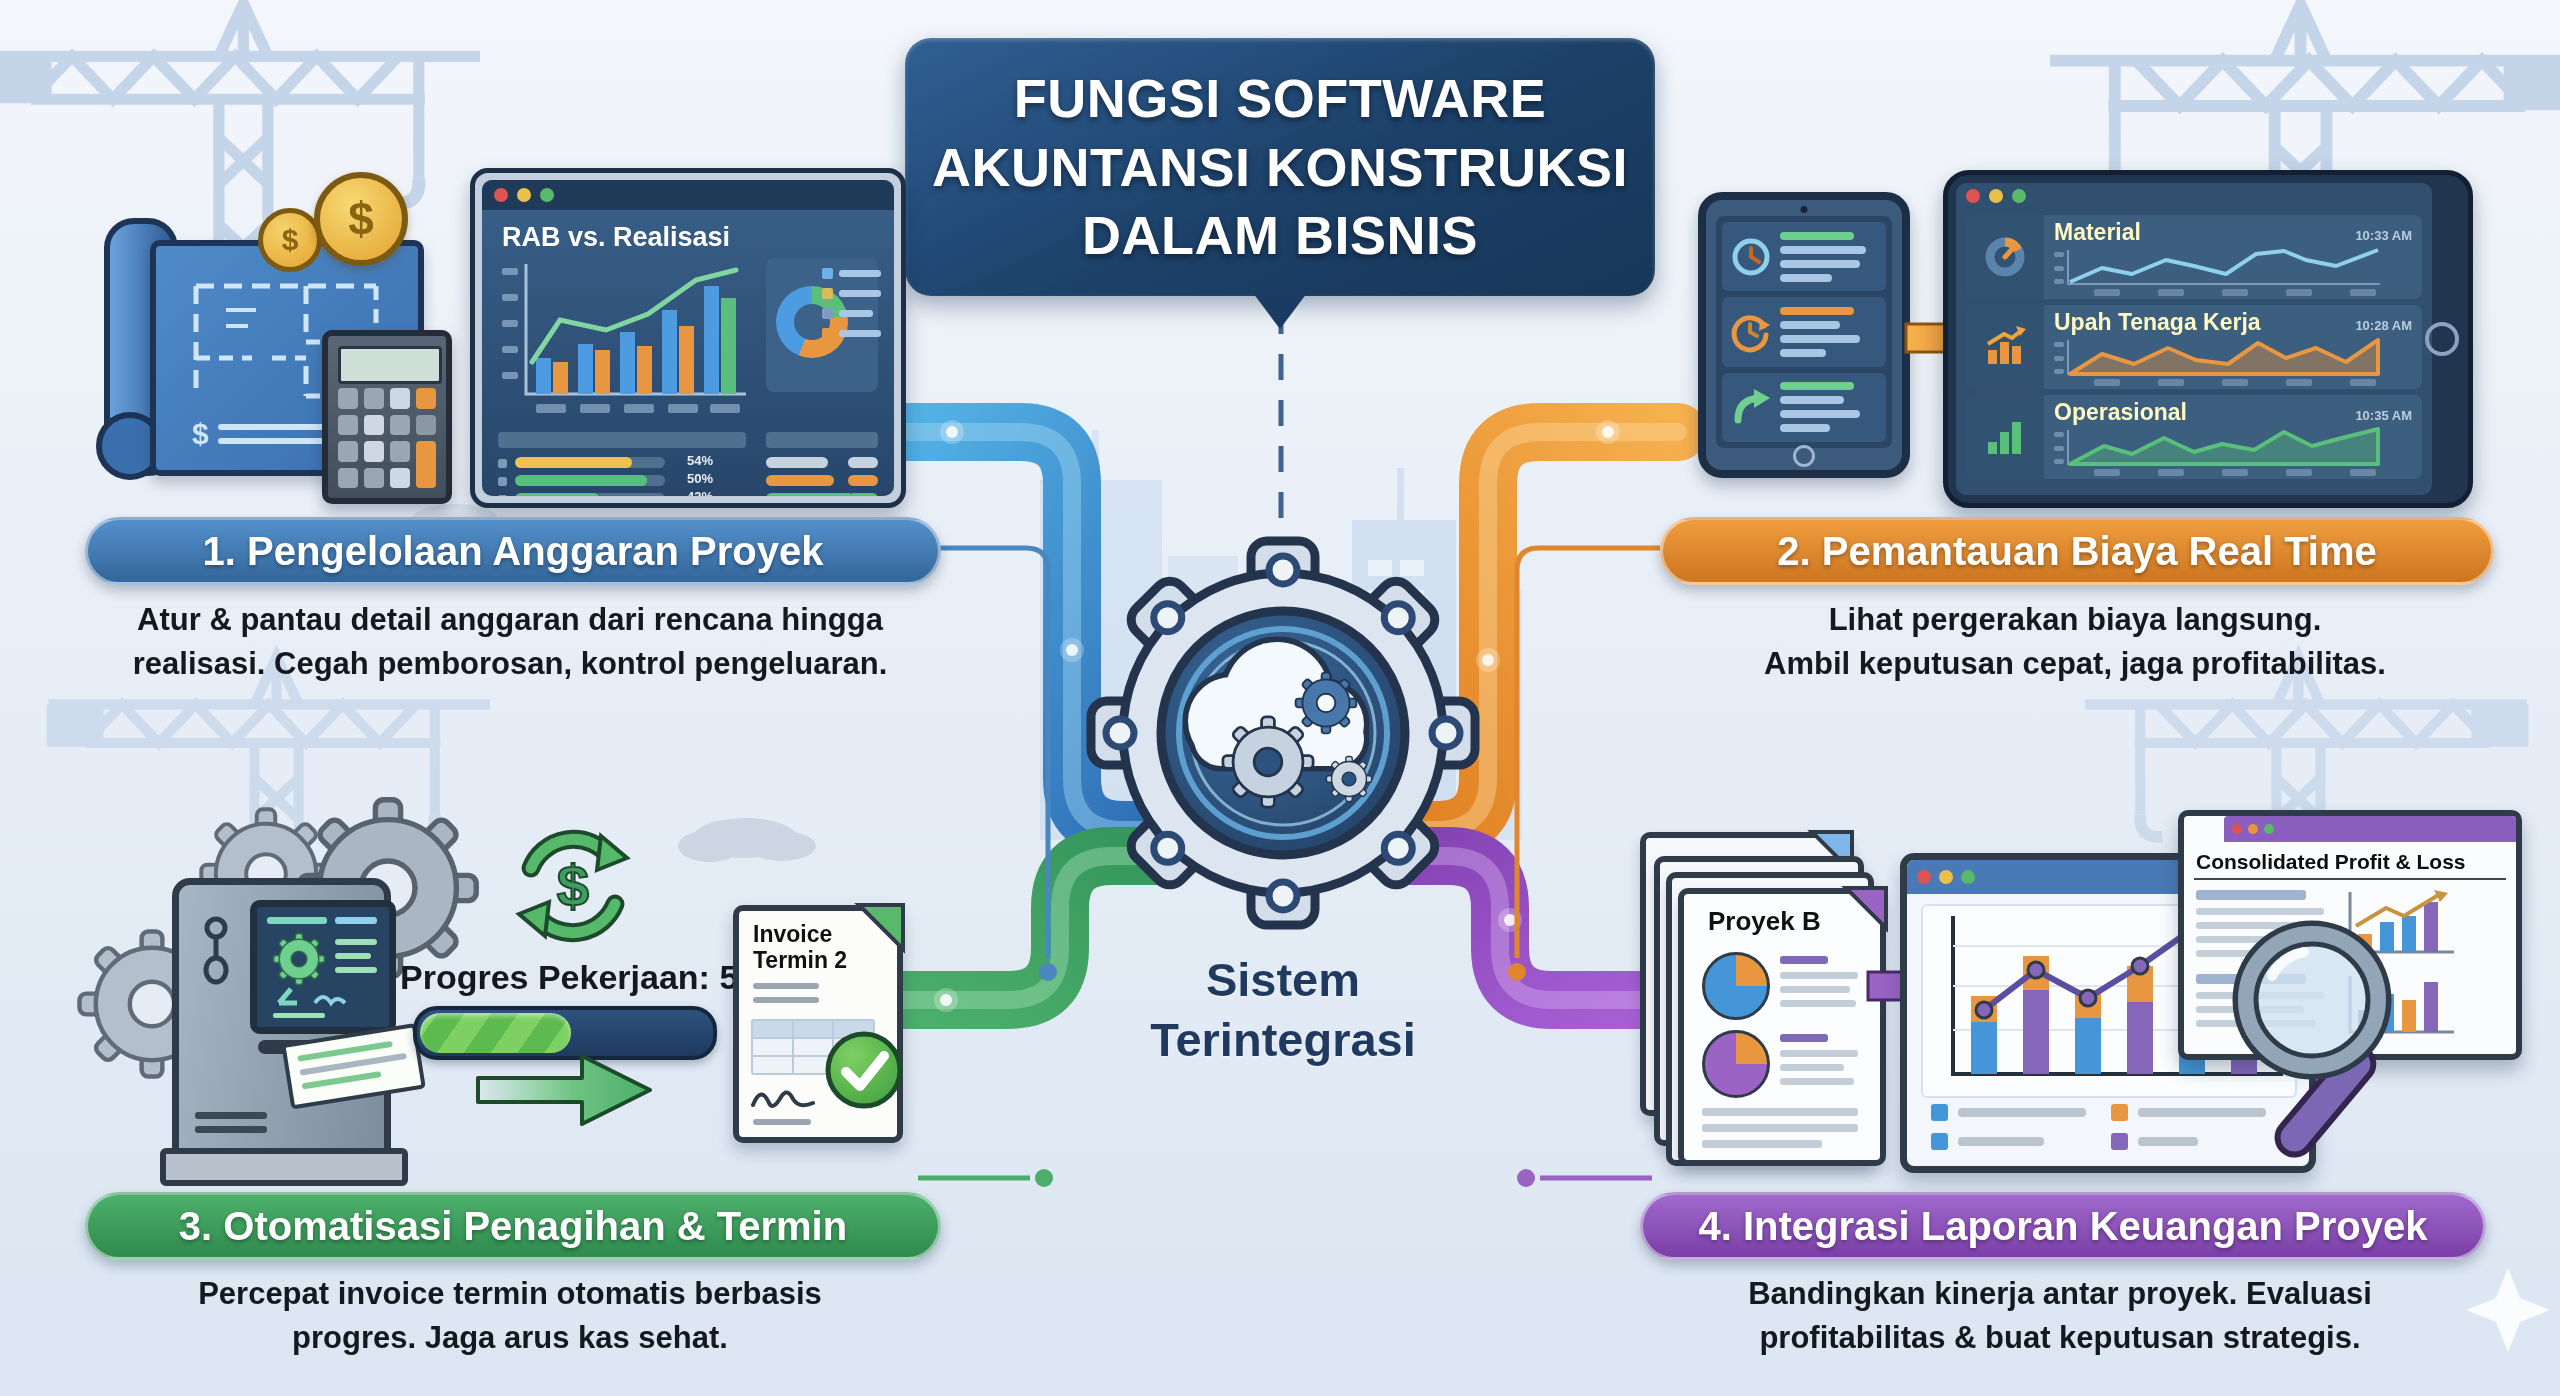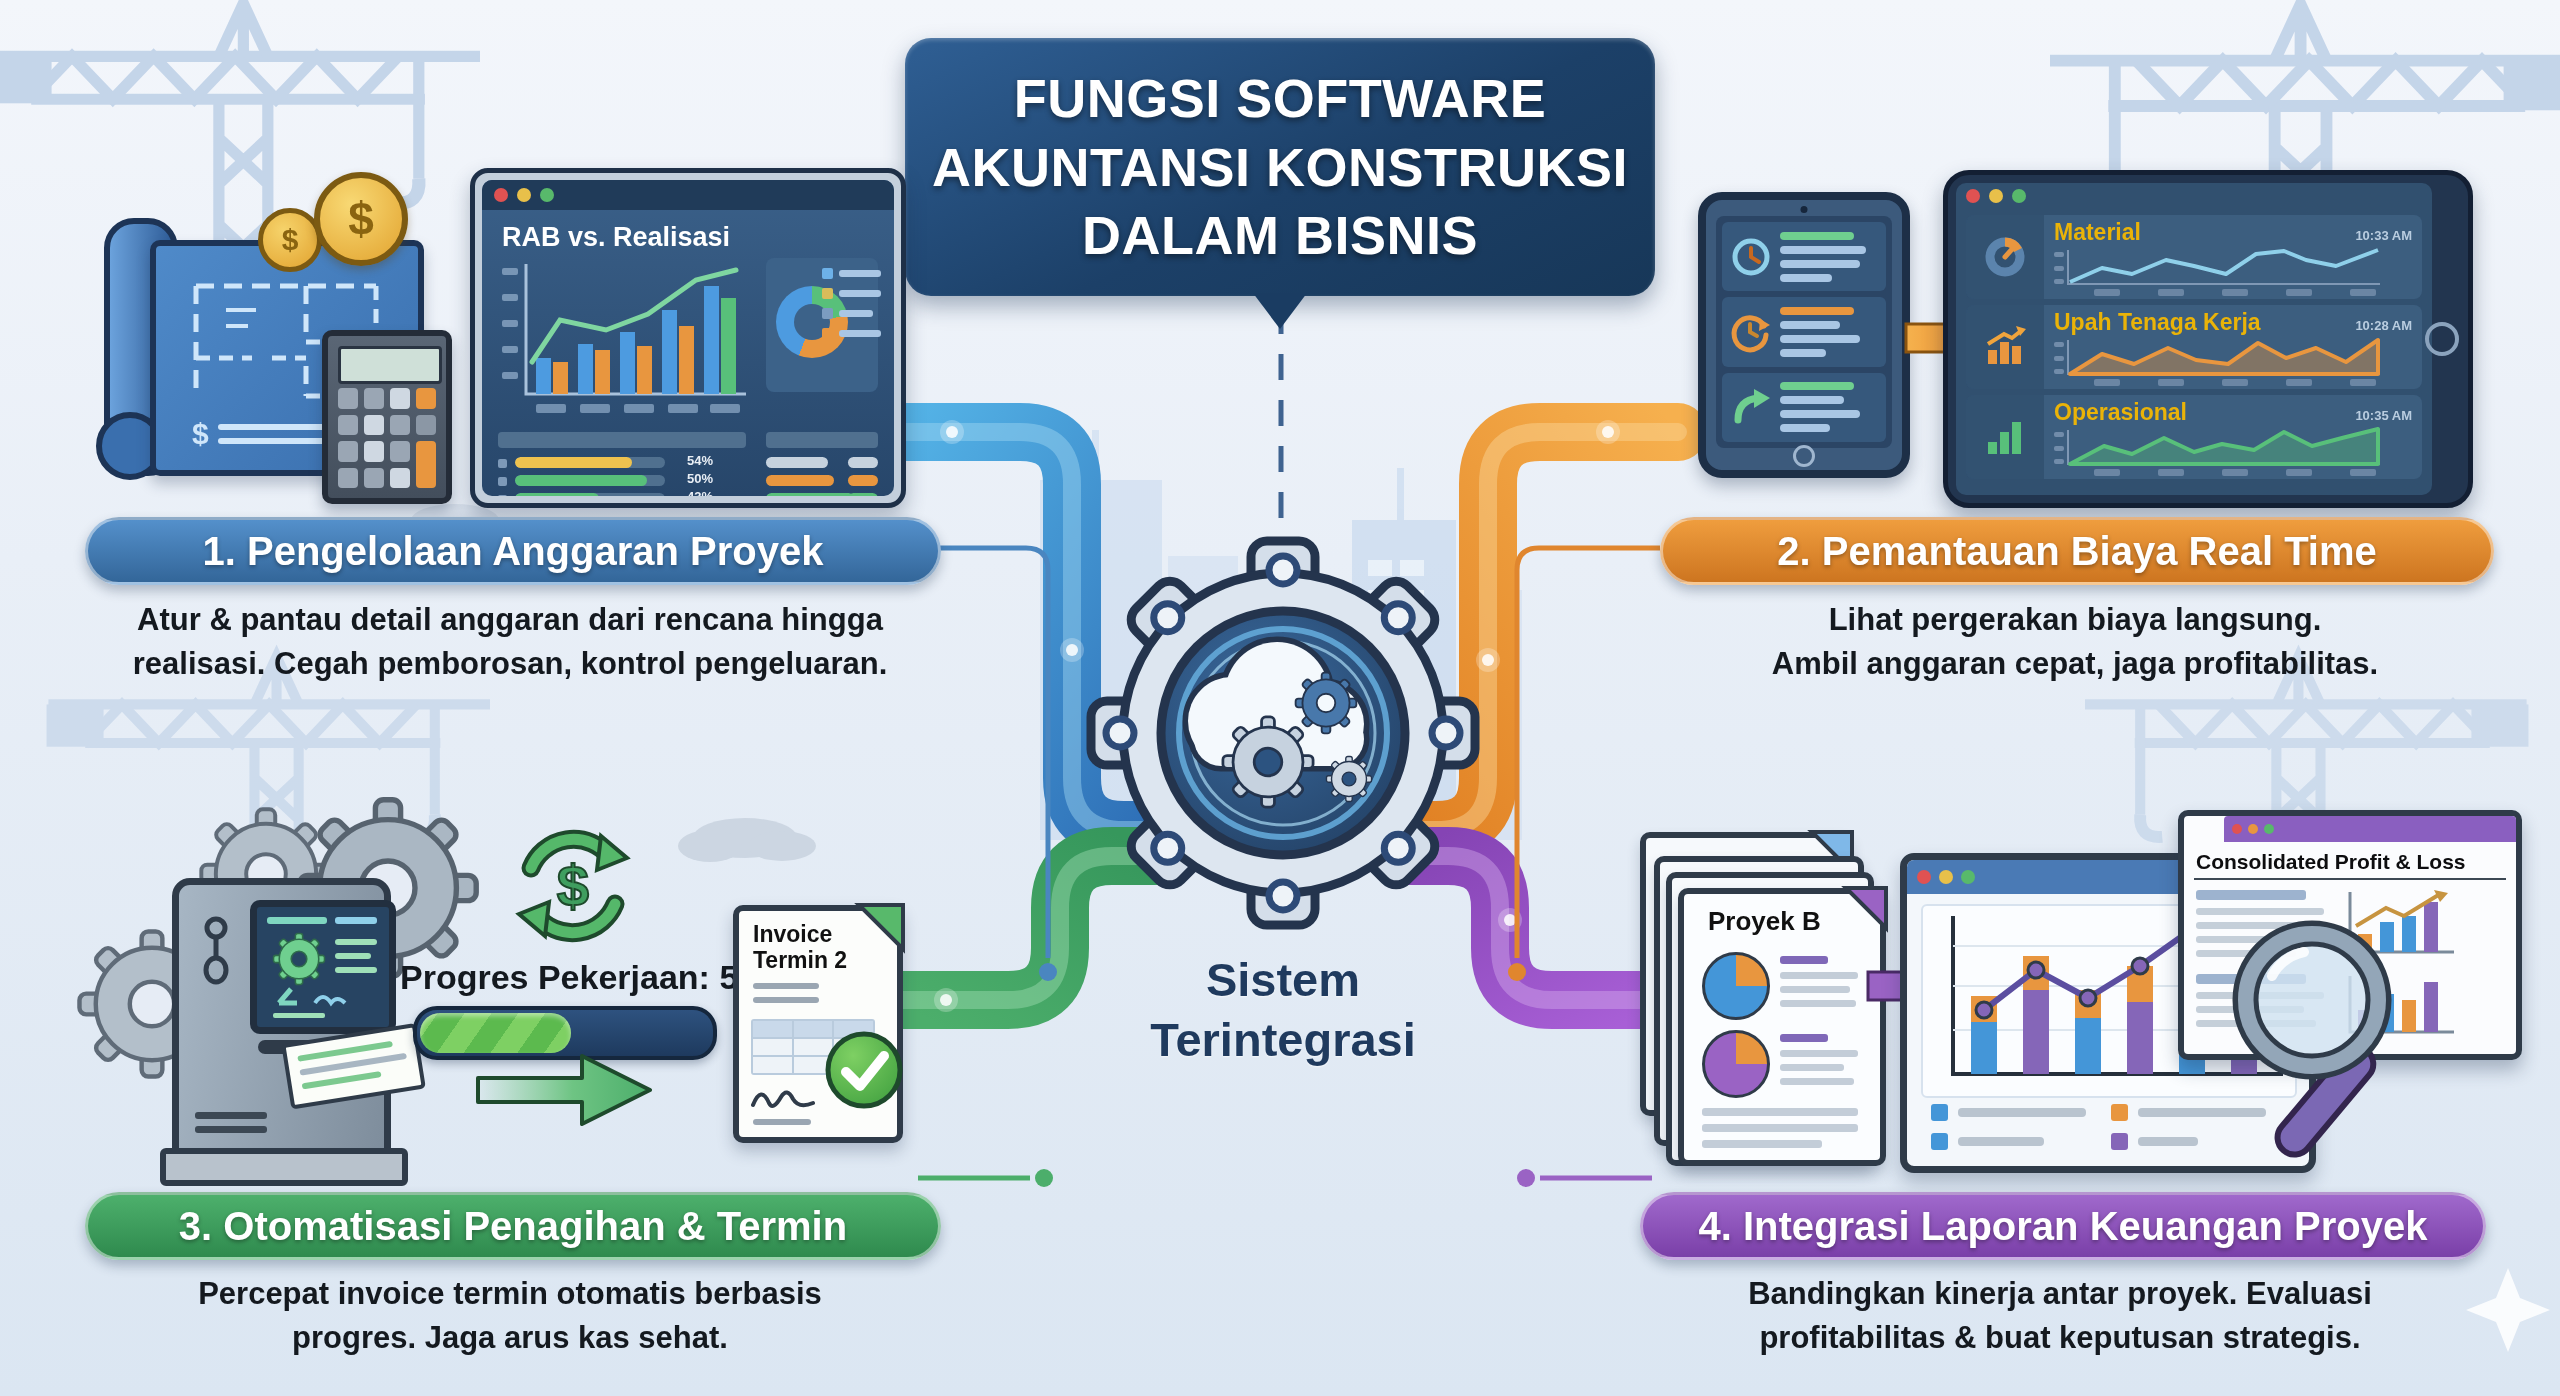--- a/index.html
+++ b/index.html
@@ -68,21 +68,21 @@
   
   .cost{left:1943px;top:170px;width:476px;height:312px;background:#22354f;border:5px solid #131f33;
     border-radius:26px;padding:8px 36px 8px 8px;box-shadow:0 10px 20px rgba(25,45,75,.35);}
   .cost-screen{position:relative;width:100%;height:100%;background:#31506f;border-radius:10px;overflow:hidden;}
   .cost-row{position:absolute;left:10px;right:10px;height:84px;background:rgba(70,105,140,.55);border-radius:8px;
     display:flex;align-items:stretch;}
   .cost-icon{width:78px;display:flex;align-items:center;justify-content:center;background:rgba(40,70,100,.5);
     border-radius:8px 0 0 8px;}
   .cost-body{position:relative;flex:1;padding:4px 10px 2px 10px;}
   .cost-head{display:flex;align-items:baseline;}
-  .cost-label{color:#eab308;font-size:23px;font-weight:800;}
+  .cost-label{color:#fef9c3;font-size:23px;font-weight:800;}
   .cost-time{margin-left:auto;color:#b9cde0;font-size:13px;font-weight:700;}
   .home-btn{position:absolute;right:9px;top:50%;transform:translateY(-50%);width:26px;height:26px;border-radius:50%;
     border:4px solid #8ba3bd;}
 
   
   .tablet{left:1698px;top:192px;width:212px;height:286px;background:#3c5a7c;border:8px solid #1d2f47;
     border-radius:24px;box-shadow:0 8px 16px rgba(25,45,75,.3);padding:16px 10px 22px 10px;box-sizing:border-box;}
   .tablet:before{content:"";position:absolute;top:6px;left:50%;transform:translateX(-50%);
     width:7px;height:7px;border-radius:50%;background:#16263c;}
   .tablet:after{content:"";position:absolute;bottom:3px;left:50%;transform:translateX(-50%);
@@ -876,21 +876,21 @@
   </svg>
 
   <div class="abs pill pill1">1. Pengelolaan Anggaran Proyek</div>
   <div class="abs desc desc1">
     <div>Atur &amp; pantau detail anggaran dari rencana hingga</div>
     <div>realisasi. Cegah pemborosan, kontrol pengeluaran.</div>
   </div>
   <div class="abs pill pill2">2. Pemantauan Biaya Real Time</div>
   <div class="abs desc desc2">
     <div>Lihat pergerakan biaya langsung.</div>
-    <div>Ambil anggaran cepat, jaga profitabilitas.</div>
+    <div>Ambil keputusan cepat, jaga profitabilitas.</div>
   </div>
   <div class="abs pill pill3">3. Otomatisasi Penagihan &amp; Termin</div>
   <div class="abs desc desc3">
     <div>Percepat invoice termin otomatis berbasis</div>
     <div>progres. Jaga arus kas sehat.</div>
   </div>
   <div class="abs pill pill4">4. Integrasi Laporan Keuangan Proyek</div>
   <div class="abs desc desc4">
     <div>Bandingkan kinerja antar proyek. Evaluasi</div>
     <div>profitabilitas &amp; buat keputusan strategis.</div>

